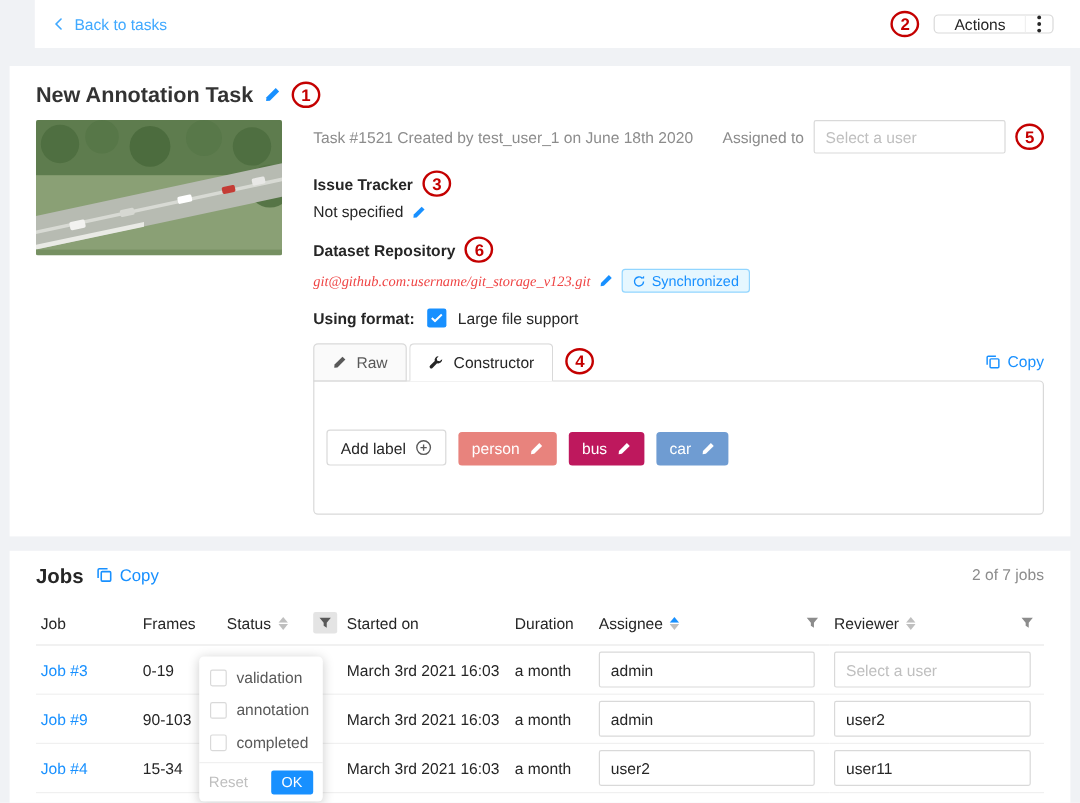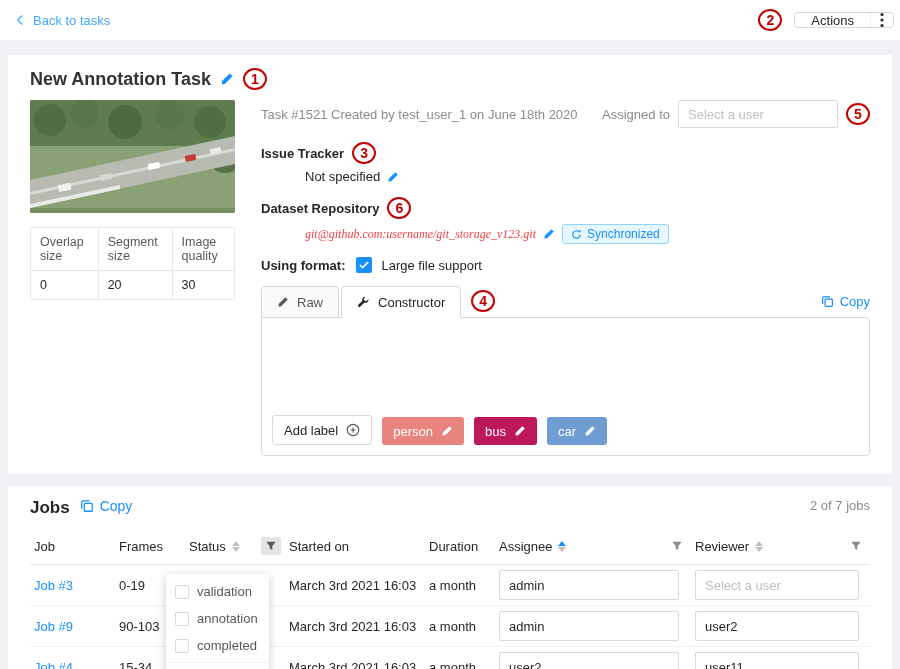--- a/index.html
+++ b/index.html
@@ -11,21 +11,22 @@
     position: relative;
     overflow: hidden;
     font-size: 13px;
   }
   svg { display: block; }
 
   
   .topbar {
     height: 40px; background: #fff;
     display: flex; align-items: center; justify-content: space-between;
-    padding: 0 6px 0 14px;
+    padding: 0 22px 0 14px;
+    margin-left: 29px;
   }
   .back-link { display: flex; align-items: center; gap: 7px; color: #40a9ff; cursor: pointer; }
   .topbar-right { display: flex; align-items: center; gap: 12px; }
   .actions-btn {
     display: flex; align-items: stretch; border: 1px solid #d9d9d9; border-radius: 4px;
     background: #fff; height: 16px; cursor: pointer;
   }
   .actions-label { display: flex; align-items: center; padding: 0 16px; }
   .actions-dots { display: flex; align-items: center; padding: 0 9px; border-left: 1px solid #f0f0f0; color: #262626; }
 
@@ -60,21 +61,21 @@
   .meta-text { color: #8c8c8c; }
   .assign-group { display: flex; align-items: center; gap: 8px; }
   .assign-label { color: #8c8c8c; }
   input.ant-input {
     border: 1px solid #d9d9d9; border-radius: 2px; height: 28px; padding: 0 9px;
     font-size: 13px; font-family: "Liberation Sans", sans-serif; width: 160px; outline: none; color: #262626; background: #fff;
   }
   input::placeholder { color: #bfbfbf; }
 
   .section-label { display: flex; align-items: center; gap: 8px; font-weight: 700; margin-bottom: 5px; }
-  .value-row { display: flex; align-items: center; gap: 7px; margin-bottom: 13px; margin-left: 44px; }
+  .value-row { display: flex; align-items: center; gap: 7px; margin-bottom: 13px; }
   .repo-url { font-family: Liberation Serif, serif; font-style: italic; font-size: 12px; color: #ef4444; }
   .sync-badge {
     display: inline-flex; align-items: center; gap: 5px;
     background: #e6f7ff; border: 1px solid #91d5ff; color: #1890ff;
     border-radius: 3px; padding: 2px 8px; font-size: 12px;
   }
 
   .format-row { display: flex; align-items: center; gap: 10px; margin-bottom: 13px; }
   .format-label { font-weight: 700; }
   .select-box {
@@ -93,21 +94,21 @@
     display: flex; align-items: center; gap: 8px; height: 32px; padding: 0 15px;
     border: 1px solid #d9d9d9; border-radius: 4px 4px 0 0; background: #fafafa;
     color: #595959; cursor: pointer; margin-bottom: -1px; margin-right: 2px;
   }
   .tab.active { background: #fff; border-bottom-color: #fff; color: #262626; z-index: 2; }
   .tab-mark { margin-left: 8px; margin-bottom: 5px; }
   .copy-link { margin-left: auto; margin-bottom: 8px; display: flex; align-items: center; gap: 6px; color: #1890ff; cursor: pointer; }
 
   .labels-panel {
     border: 1px solid #d9d9d9; border-radius: 0 4px 4px 4px;
-    padding: 10px; height: 139px; display: flex; gap: 10px; align-items: flex-end; position: relative; z-index: 1;
+    padding: 10px; height: 112px; display: flex; gap: 10px; align-items: center; position: relative; z-index: 1;
   }
   .add-label-btn {
     display: flex; align-items: center; gap: 8px; border: 1px solid #d9d9d9; border-radius: 3px;
     height: 30px; padding: 0 11px; background: #fff; cursor: pointer; color: #262626;
   }
   .label-tag {
     display: flex; align-items: center; gap: 8px; height: 28px; padding: 0 11px; margin-top: 1px;
     border-radius: 3px; color: #fff; cursor: pointer;
   }
 
@@ -201,34 +202,20 @@
           <polygon points="0,92 205,48 205,51 0,95" fill="#d8dad4"></polygon>
           <polygon points="0,104 90,85 90,89 0,108" fill="#e9eae5"></polygon>
           <rect x="28" y="84" width="13" height="7" rx="1.5" fill="#f2f2f0" transform="rotate(-12 34 87)"></rect>
           <rect x="70" y="74" width="12" height="6" rx="1.5" fill="#d6d8d2" transform="rotate(-12 76 77)"></rect>
           <rect x="118" y="63" width="12" height="6" rx="1.5" fill="#ffffff" transform="rotate(-12 124 66)"></rect>
           <rect x="155" y="55" width="11" height="6" rx="1.5" fill="#c43c35" transform="rotate(-12 160 58)"></rect>
           <rect x="180" y="48" width="11" height="6" rx="1.5" fill="#e8e8e6" transform="rotate(-12 185 51)"></rect>
           <rect x="0" y="108" width="205" height="5" fill="#769062"></rect>
         </svg>
       </div>
-      <table class="params">
-        <tbody>
-            <tr>
-          <th>Overlap size</th>
-          <th>Segment size</th>
-          <th>Image quality</th>
-        </tr>
-        <tr>
-          <td>0</td>
-          <td>20</td>
-          <td>30</td>
-        </tr>
-      </tbody>
-        </table>
     </div>
 
     <div class="task-right">
       <div class="meta-row">
         <span class="meta-text">Task #1521 Created by test_user_1 on June 18th 2020</span>
         <div class="assign-group">
           <span class="assign-label">Assigned to</span>
           <input class="ant-input" placeholder="Select a user" style="">
           <span class="mark">5</span>
         </div>

